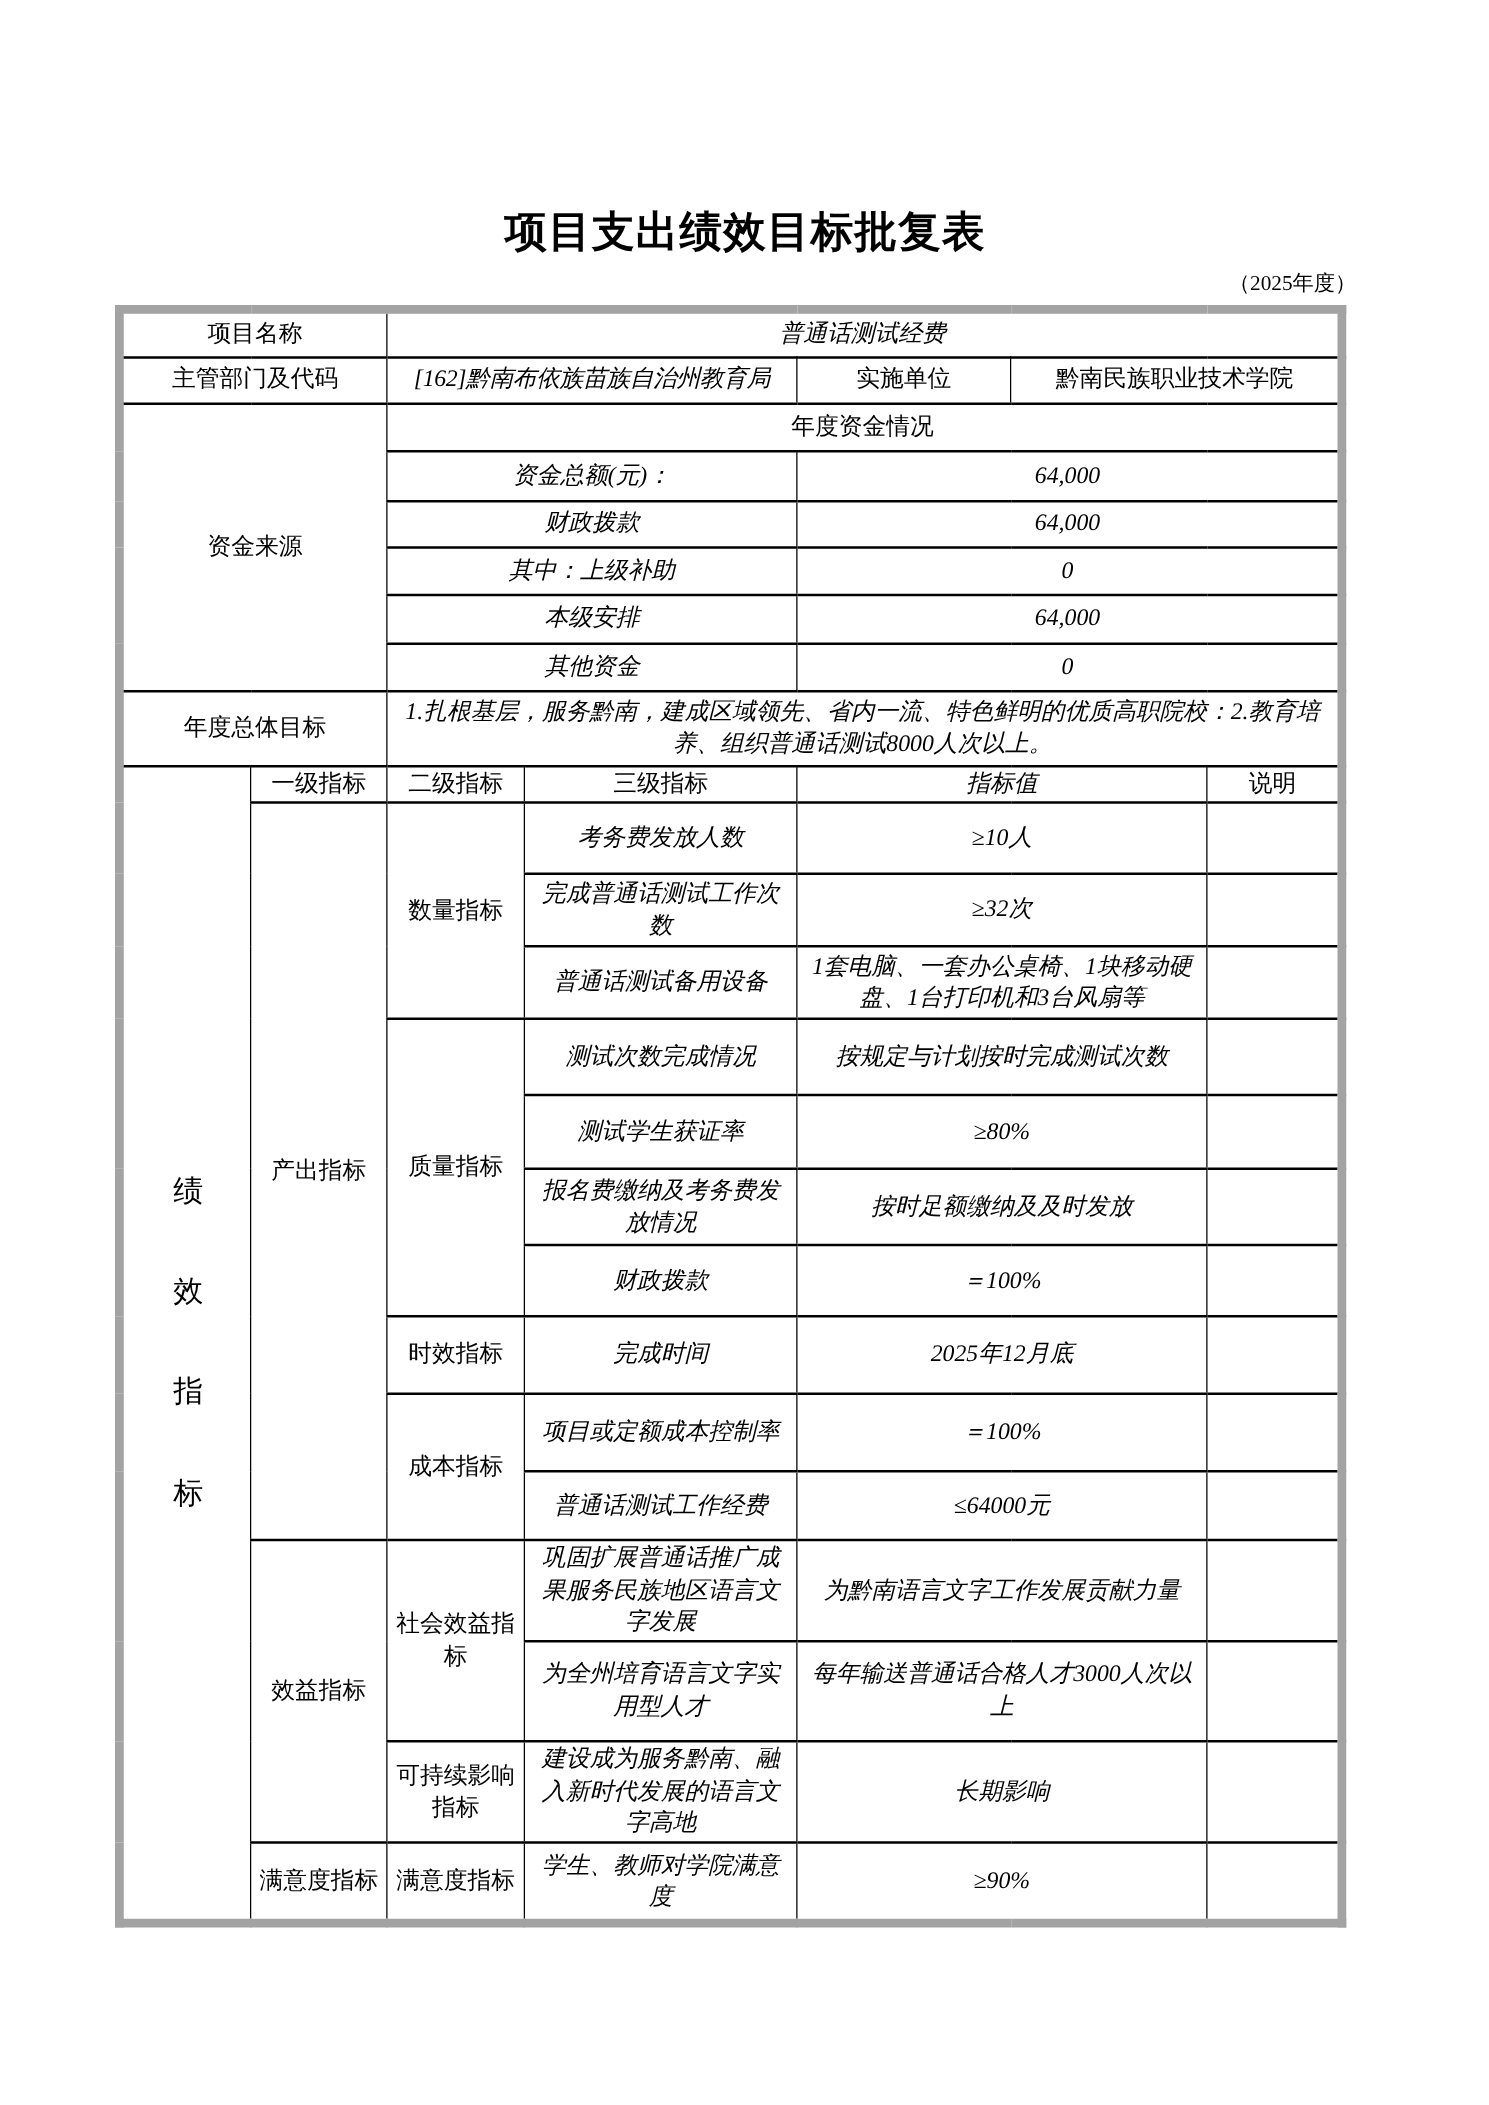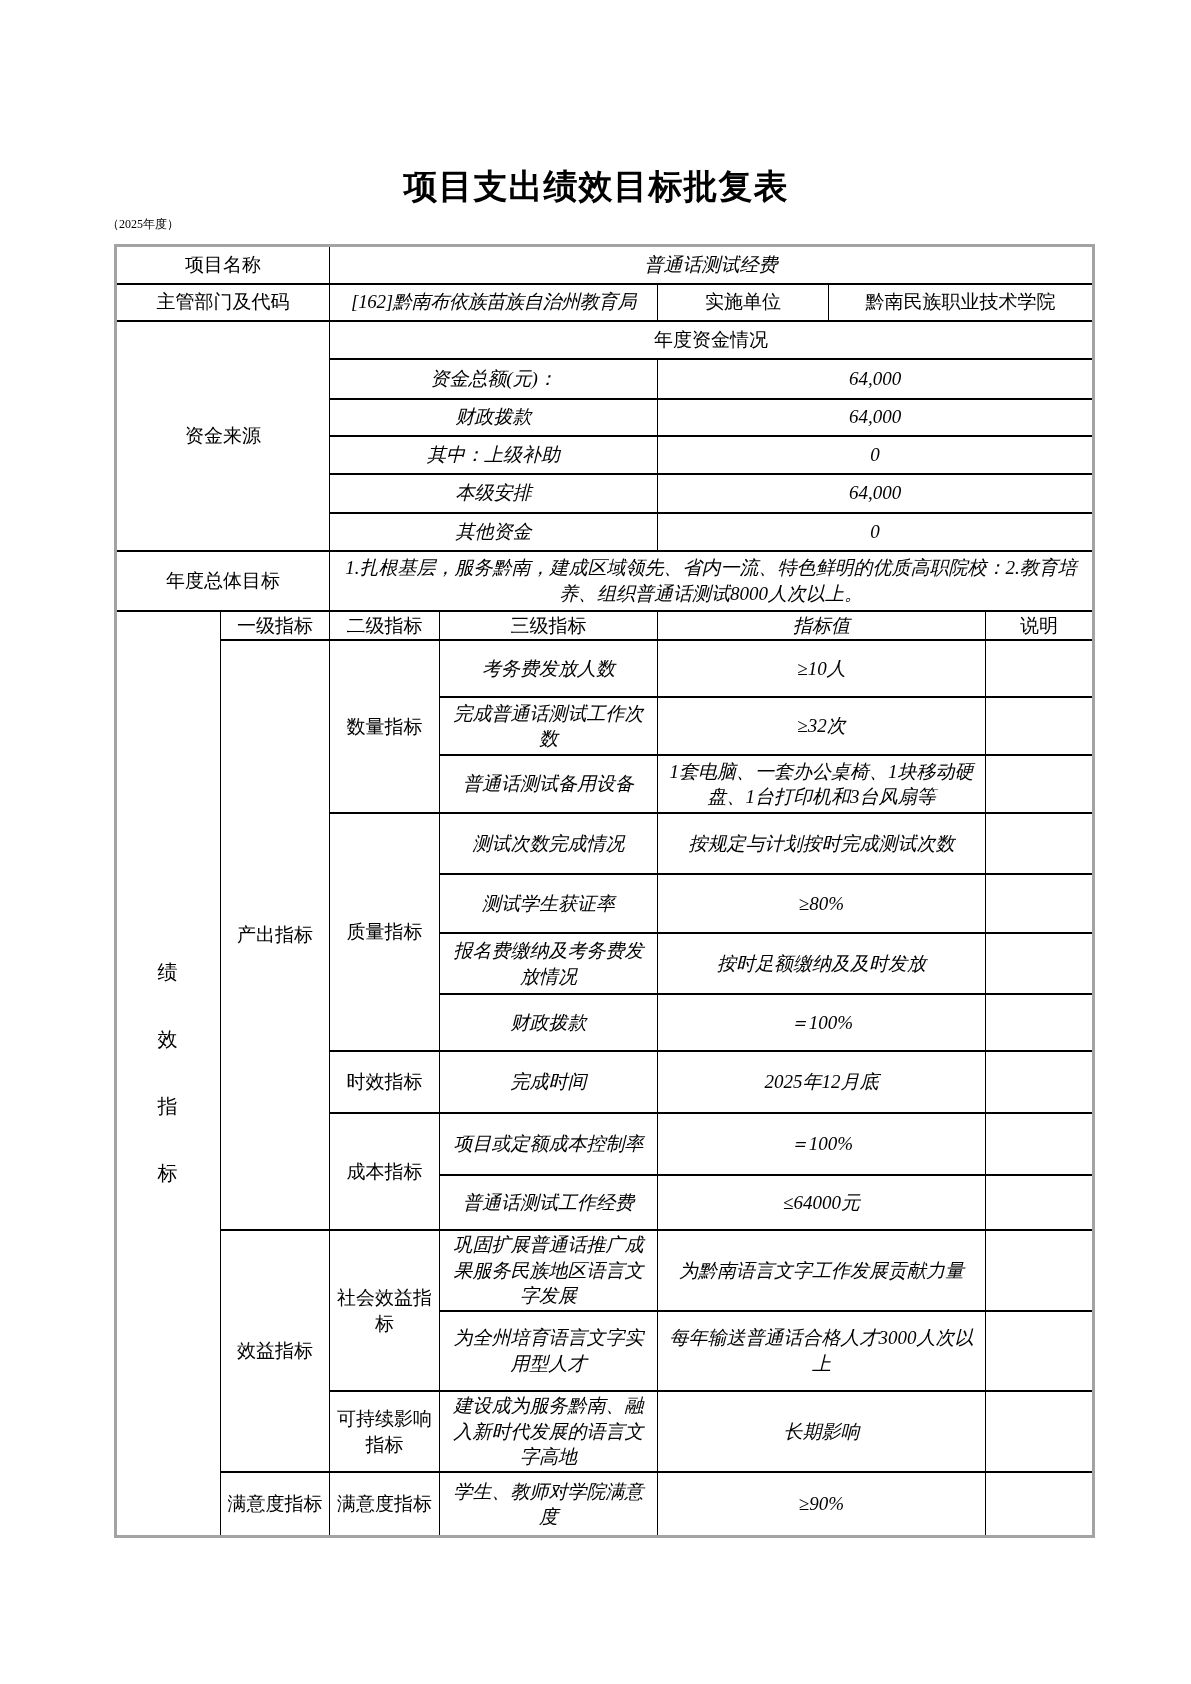--- a/index.html
+++ b/index.html
@@ -27,32 +27,32 @@
     font-size: 34px;
     font-weight: bold;
     letter-spacing: 1px;
     line-height: 1.1;
   }
   .doc-subtitle {
     position: absolute;
     top: 217px;
     left: 107px;
     width: 978px;
-    text-align: left;
-    font-size: 12px;
+    text-align: right;
+    font-size: 17px;
     line-height: 1.2;
   }
   table.form {
     position: absolute;
-    left: 114px;
+    left: 92px;
     top: 244px;
     width: 978px;
     border-collapse: collapse;
     table-layout: fixed;
-    border: 3px solid #a3a3a3;
+    border: 7px solid #a3a3a3;
     font-size: 19px;
   }
   table.form td {
     border-top: 2px solid #000;
     border-bottom: 2px solid #000;
     border-left: 1.5px solid #000;
     border-right: 1.5px solid #000;
     vertical-align: middle;
     padding: 1px 5px;
     line-height: 1.35;
@@ -61,24 +61,24 @@
   td.center { text-align: center; padding: 1px 2px; }
   td.left   { text-align: center; font-style: italic; }
   td.nowrap { white-space: nowrap; letter-spacing: -0.3px; padding: 1px 3px; }
   td.ind1 { padding-left: 54px; }
   td.ind2 { padding-left: 102px; }
   td.ind3 { padding-left: 150px; margin-top: 40px; }
   td.goal-value { line-height: 1.75; }
   .v-text {
     display: inline-block;
     width: 1.1em;
-    font-size: 20px;
+    font-size: 24px;
     line-height: 3.35;
     word-break: break-all;
-    text-align: left;
+    text-align: right;
   }
 </style>
 </head>
 <body>
 
 <div class="sheet">
 
   <div class="doc-title">项目支出绩效目标批复表</div>
   <div class="doc-subtitle">（2025年度）</div>
 

